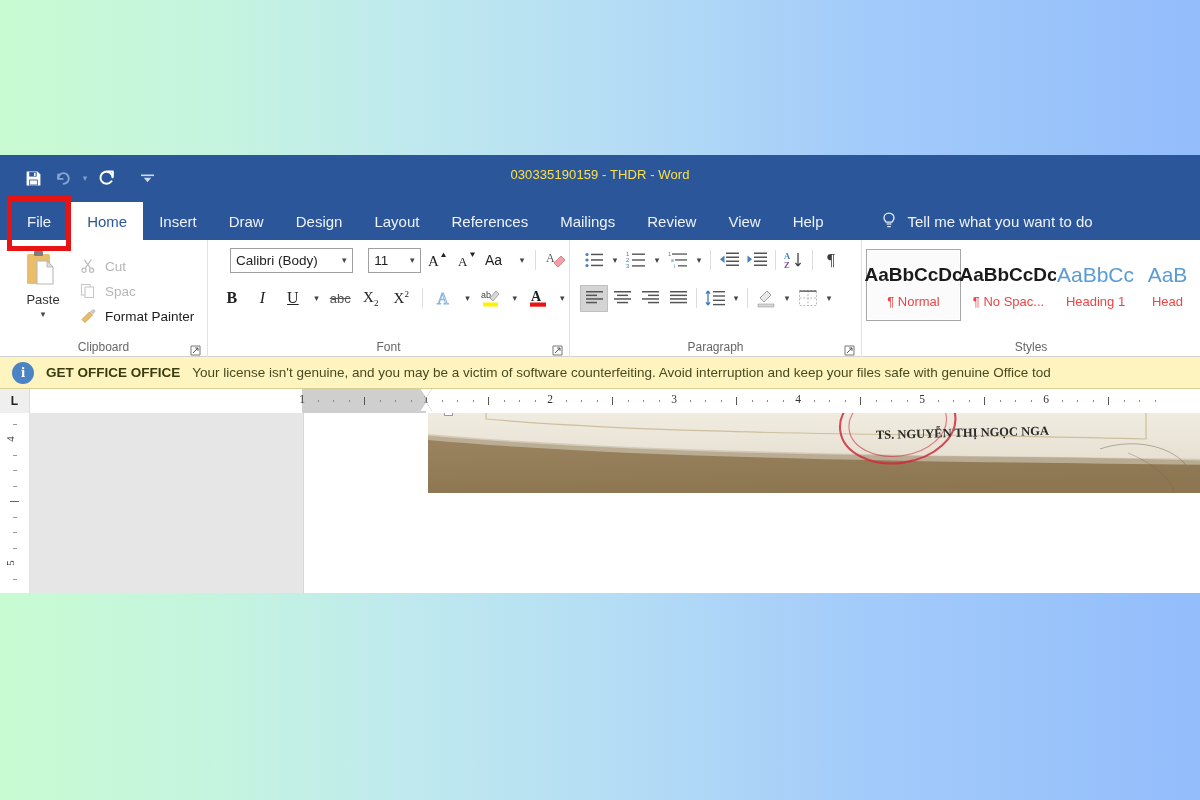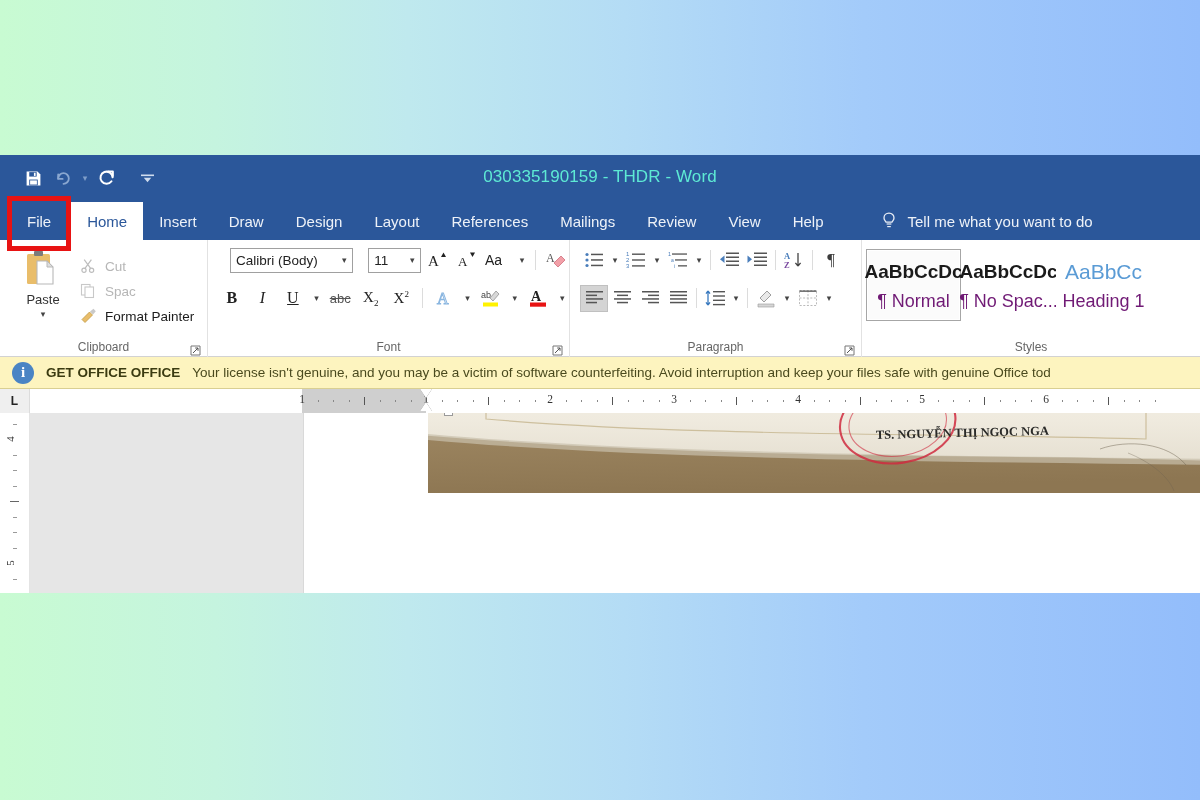--- a/index.html
+++ b/index.html
@@ -30,21 +30,21 @@
   .qat { position: absolute; left: 18px; top: 9px; display: flex; align-items: center; gap: 0; height: 28px; }
   .qat-btn {
     width: 30px; height: 26px; display: flex; align-items: center; justify-content: center;
     color: #ffffff;
   }
   .qat-btn.dim { color: #7e9dc9; }
   .qat-caret { width: 14px; height: 26px; display:flex; align-items:center; justify-content:center; color:#7e9dc9; font-size: 9px;}
   .qat-more { width: 22px; height: 26px; display:flex; align-items:center; justify-content:center; color:#cfdcee; font-size:10px; margin-left: 14px;}
   .title-text {
     position: absolute; left: 0; right: 0; top: 12px;
-    text-align: center; color: #5eead4; font-size: 17px;
+    text-align: center; color: #fde047; font-size: 13px;
     letter-spacing: .1px;
   }
 
   
   .tabstrip {
     position: relative;
     height: 38px;
     background: #2b579a;
     display: flex; align-items: stretch;
     padding-left: 7px;
@@ -139,21 +139,21 @@
   .style-row { display: flex; align-items: flex-start; padding-top: 4px; }
   .style-card {
     width: 95px; height: 72px; background: #fff;
     display: flex; flex-direction: column; align-items: center; justify-content: center;
     border: 1px solid transparent;
   }
   .style-card.active { border: 1px solid #a6a6a6; background: #fbfbfb; box-shadow: inset 0 0 0 1px #fff; }
   .style-preview { font-size: 19px; line-height: 26px; white-space: nowrap; }
   .style-preview.normal { font-weight: bold; color: #1a1a1a; }
   .style-preview.h1 { color: #5a9bd5; font-size: 21px; font-weight: normal; }
-  .style-name { font-size: 18px; color: #701a75; margin-top: 6px; white-space: nowrap; }
+  .style-name { font-size: 13px; color: #ef4444; margin-top: 6px; white-space: nowrap; }
 
   
   .license-bar {
     height: 32px; background: #fdf4bf; border-bottom: 1px solid #d9cf92;
     display: flex; align-items: center; padding-left: 12px; overflow: hidden;
     white-space: nowrap;
   }
   .info-badge {
     width: 22px; height: 22px; border-radius: 50%;
     background: #4a84c4; color: #fff; font-size: 15px; font-weight: bold;
@@ -549,20 +549,24 @@
           <span class="style-preview normal">AaBbCcDc</span>
           <span class="style-name">¶ Normal</span>
         </div>
         <div class="style-card">
           <span class="style-preview normal">AaBbCcDc</span>
           <span class="style-name">¶ No Spac...</span>
         </div>
         <div class="style-card">
           <span class="style-preview h1">AaBbCc</span>
           <span class="style-name">Heading 1</span>
+        </div>
+        <div class="style-card">
+          <span class="style-preview h1">AaB</span>
+          <span class="style-name">Head</span>
         </div>
       </div>
       <div class="glabel">Styles</div>
     </div>
   </div>
 
   <div class="license-bar">
     <span class="info-badge">i</span>
     <span class="lic-strong">GET OFFICE OFFICE</span>
     <span class="lic-text">Your license isn't genuine, and you may be a victim of software counterfeiting. Avoid interruption and keep your files safe with genuine Office tod</span>

